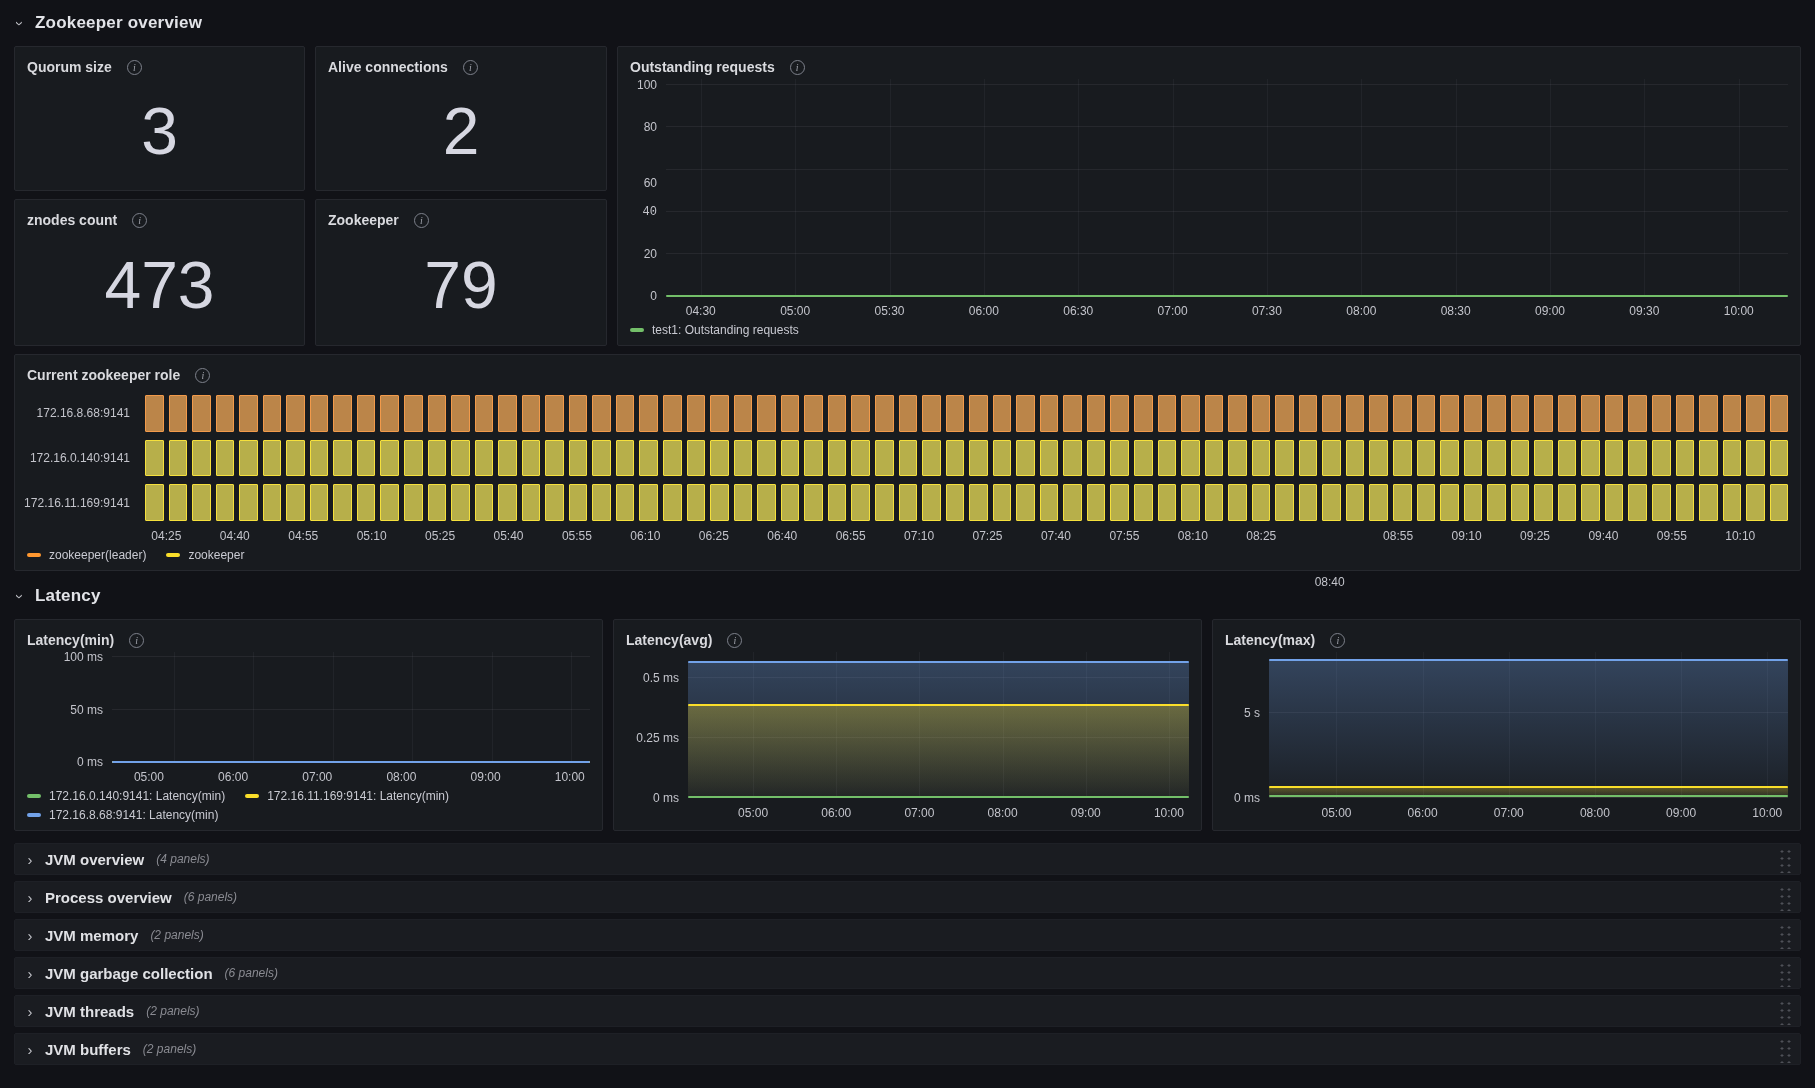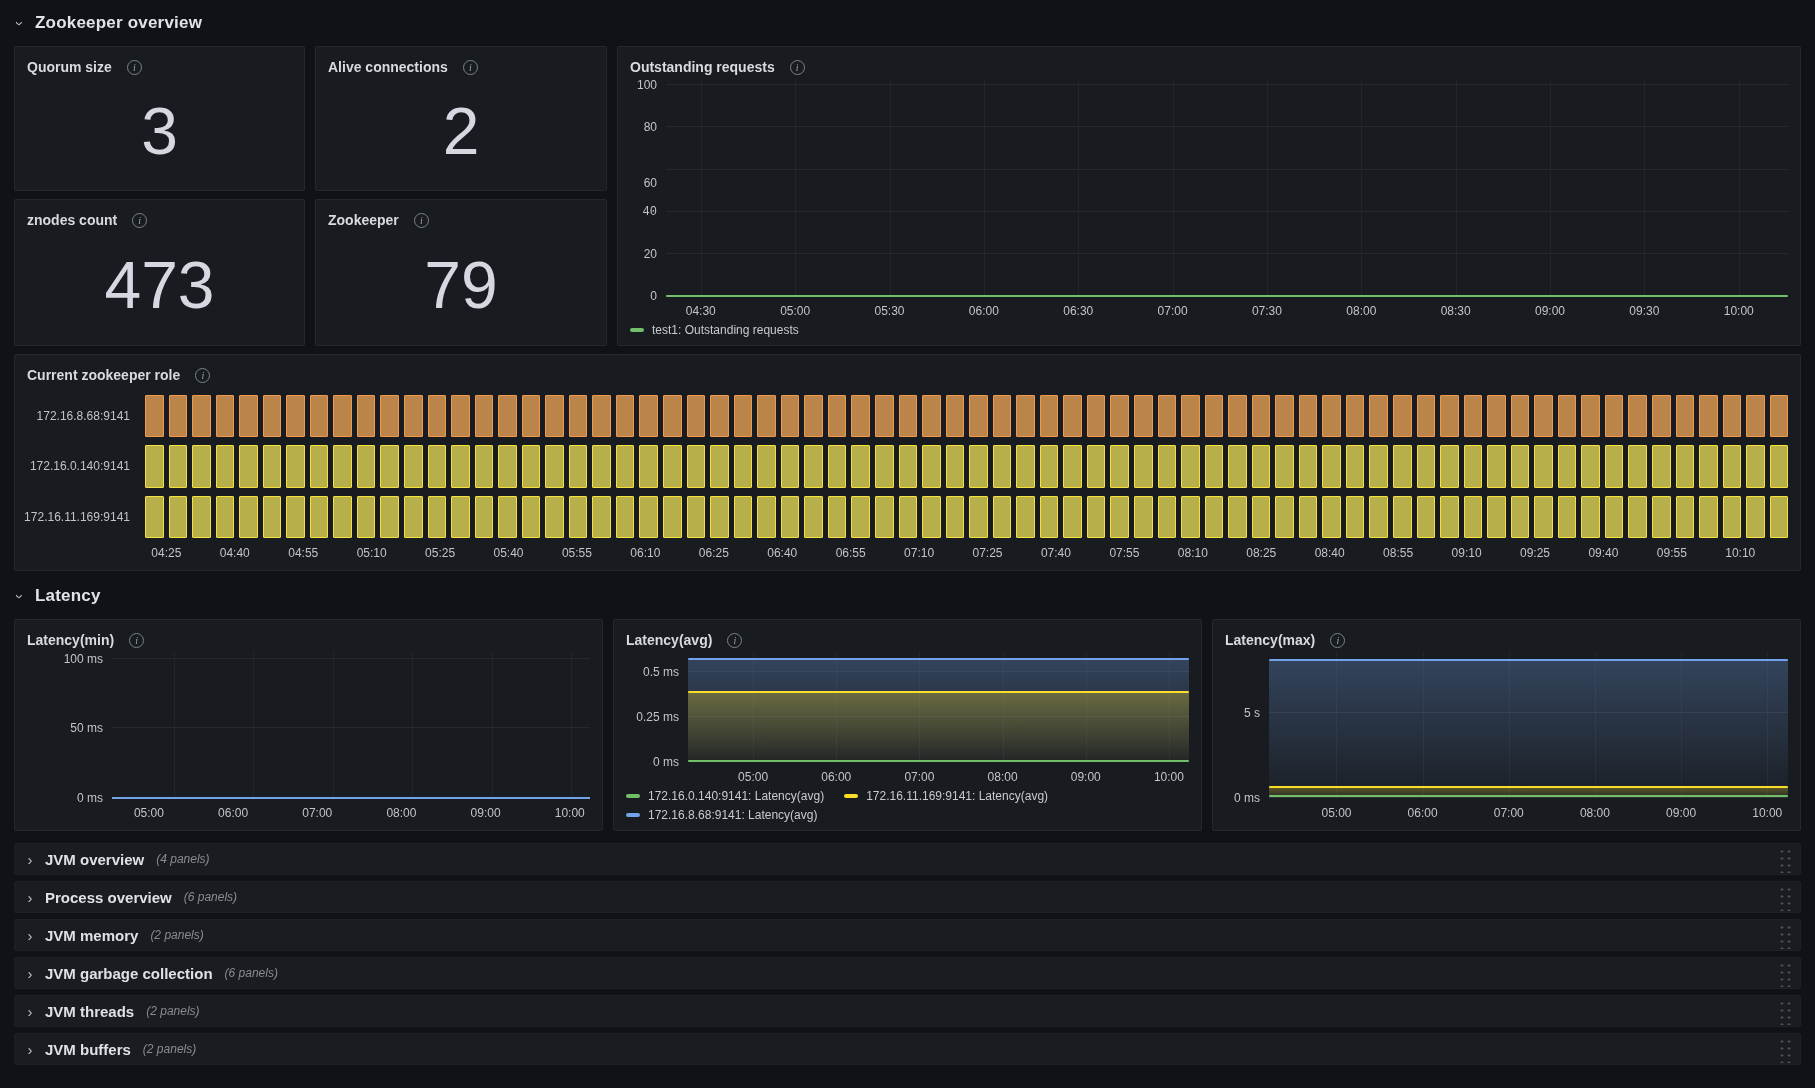--- a/index.html
+++ b/index.html
@@ -409,27 +409,37 @@
         <span class="xlabel" style="left: 30.455%;">06:10</span>
         <span class="xlabel" style="left: 34.62%;">06:25</span>
         <span class="xlabel" style="left: 38.785%;">06:40</span>
         <span class="xlabel" style="left: 42.95%;">06:55</span>
         <span class="xlabel" style="left: 47.115%;">07:10</span>
         <span class="xlabel" style="left: 51.28%;">07:25</span>
         <span class="xlabel" style="left: 55.445%;">07:40</span>
         <span class="xlabel" style="left: 59.61%;">07:55</span>
         <span class="xlabel" style="left: 63.775%;">08:10</span>
         <span class="xlabel" style="left: 67.94%;">08:25</span>
-        <span class="xlabel" style="left: 72.105%;">08:40</span>
+        <span class="xlabel" style="left: 72.105%; margin-top: 46px;">08:40</span>
         <span class="xlabel" style="left: 76.27%;">08:55</span>
         <span class="xlabel" style="left: 80.435%;">09:10</span>
         <span class="xlabel" style="left: 84.6%;">09:25</span>
         <span class="xlabel" style="left: 88.765%;">09:40</span>
         <span class="xlabel" style="left: 92.93%;">09:55</span>
         <span class="xlabel" style="left: 97.095%;">10:10</span>
+      </div>
+      <div class="legend">
+        <div class="litem">
+          <span class="lmark" style="background: rgb(255, 152, 48);"></span>
+          <span>zookeeper(leader)</span>
+        </div>
+        <div class="litem">
+          <span class="lmark" style="background: rgb(250, 222, 42);"></span>
+          <span>zookeeper</span>
+        </div>
       </div>
     </div>
 
   <div class="sec-header">
     <span class="chev">›</span>
     <span class="sec-title">Latency</span>
   </div>
 
   <div class="lat-grid">
     <div class="panel" id="p-lat-min">
@@ -458,20 +468,34 @@
             <div class="sline" style="top: calc(100% - 1px); background: rgb(114, 162, 233);"></div>
           </div>
         </div>
         <div class="xaxis" style="margin-left: 56px;">
           <span class="xlabel" style="left: 13%;">05:00</span>
           <span class="xlabel" style="left: 29.6%;">06:00</span>
           <span class="xlabel" style="left: 46.2%;">07:00</span>
           <span class="xlabel" style="left: 62.8%;">08:00</span>
           <span class="xlabel" style="left: 79.4%;">09:00</span>
           <span class="xlabel" style="left: 96%;">10:00</span>
+        </div>
+        <div class="legend">
+          <div class="litem">
+            <span class="lmark" style="background: rgb(115, 191, 105);"></span>
+            <span>172.16.0.140:9141: Latency(min)</span>
+          </div>
+          <div class="litem">
+            <span class="lmark" style="background: rgb(250, 222, 42);"></span>
+            <span>172.16.11.169:9141: Latency(min)</span>
+          </div>
+          <div class="litem">
+            <span class="lmark" style="background: rgb(114, 162, 233);"></span>
+            <span>172.16.8.68:9141: Latency(min)</span>
+          </div>
         </div>
       </div>
     <div class="panel" id="p-lat-avg">
       <div class="phead">
         <span class="ptitle">Latency(avg)</span>
         <span class="info-icon">i</span>
       </div>
     <div class="chart-body">
           <div class="ylabels" style="width: 62px;">
             <span class="ylabel" style="top: 18.0328%;">0.5 ms</span>
@@ -496,34 +520,20 @@
           </div>
         </div>
         <div class="xaxis" style="margin-left: 62px;">
           <span class="xlabel" style="left: 13%;">05:00</span>
           <span class="xlabel" style="left: 29.6%;">06:00</span>
           <span class="xlabel" style="left: 46.2%;">07:00</span>
           <span class="xlabel" style="left: 62.8%;">08:00</span>
           <span class="xlabel" style="left: 79.4%;">09:00</span>
           <span class="xlabel" style="left: 96%;">10:00</span>
         </div>
-        <div class="legend">
-          <div class="litem">
-            <span class="lmark" style="background: rgb(115, 191, 105);"></span>
-            <span>172.16.0.140:9141: Latency(avg)</span>
-          </div>
-          <div class="litem">
-            <span class="lmark" style="background: rgb(250, 222, 42);"></span>
-            <span>172.16.11.169:9141: Latency(avg)</span>
-          </div>
-          <div class="litem">
-            <span class="lmark" style="background: rgb(114, 162, 233);"></span>
-            <span>172.16.8.68:9141: Latency(avg)</span>
-          </div>
-        </div>
       </div>
     <div class="panel" id="p-lat-max">
       <div class="phead">
         <span class="ptitle">Latency(max)</span>
         <span class="info-icon">i</span>
       </div>
     <div class="chart-body">
           <div class="ylabels" style="width: 44px;">
             <span class="ylabel" style="top: 41.8605%;">5 s</span>
             <span class="ylabel" style="top: 100%;">0 ms</span>

